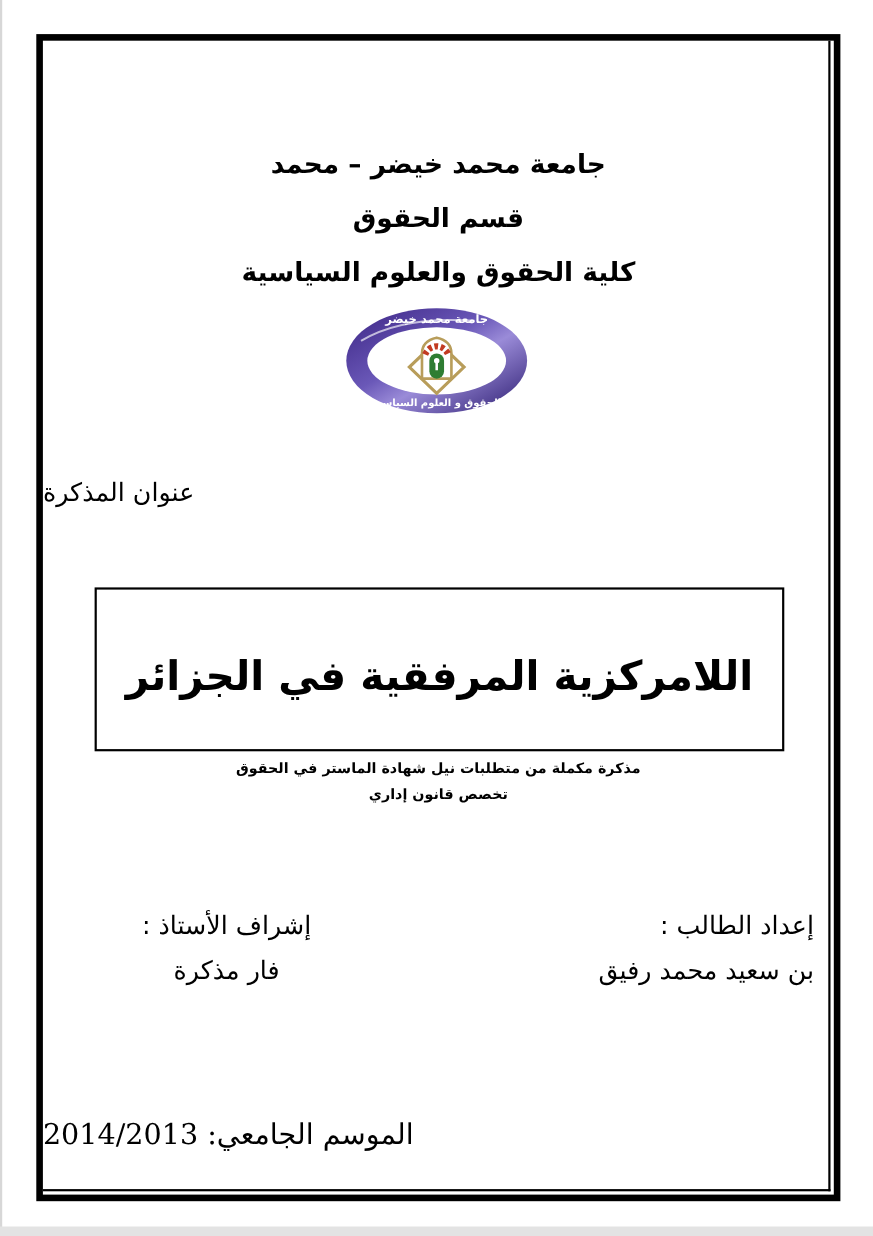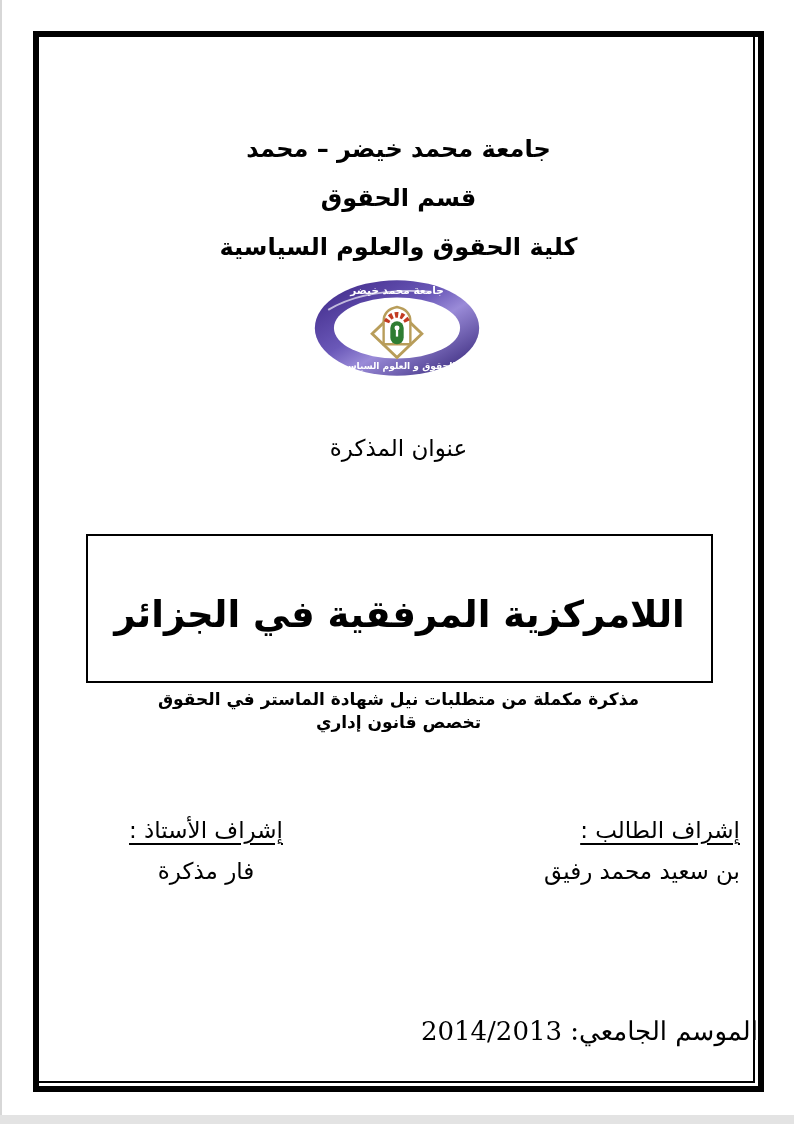--- a/index.html
+++ b/index.html
@@ -36,57 +36,57 @@
     text-align:center; direction:rtl;
     font-weight:bold; font-size:24px;
   }
   .hline { height:49px; line-height:49px; }
   .logo {
     position:absolute; left:272px; top:240px;
     width:172px; height:102px;
   }
   .memo-label {
     position:absolute; top:398px; left:0; right:0;
-    text-align:center; direction:rtl;
+    text-align:left; direction:rtl;
     font-size:23px;
   }
   .title-box {
     position:absolute; left:47px; top:497px;
     width:627px; height:149px;
     box-sizing:border-box;
     border:2px solid #000;
     display:flex; align-items:center; justify-content:center;
     direction:rtl;
   }
   .title-text {
     font-size:37px; font-weight:bold;
     padding-top:12px;
   }
   .subtitle {
     position:absolute; top:651px; left:0; right:0;
     text-align:center; direction:rtl;
-    font-size:17px; font-weight:bold; line-height:23px;
+    font-size:13px; font-weight:bold; line-height:23px;
   }
   .student-block {
     position:absolute; top:773px; right:18px; width:260px;
     direction:rtl; text-align:right;
     font-size:23px; line-height:41px;
   }
   .supervisor-block {
     position:absolute; top:773px; left:61px; width:212px;
     direction:rtl; text-align:center;
     font-size:23px; line-height:41px;
   }
   .underlined {
-    text-decoration:underline;
     text-underline-offset:5px;
+    margin-top:12px;
   }
   .date-line {
     position:absolute; top:979px; left:0; right:0;
-    text-align:right; direction:rtl;
+    text-align:left; direction:rtl;
     font-size:26px;
     font-family:"DejaVu Serif","Liberation Serif",serif;
   }
   .ring-text { fill:#ffffff; font-weight:bold; font-family:"DejaVu Sans",sans-serif; }
 </style>
 </head>
 <body>
 
 <div class="edge-left"></div>
 <div class="edge-bottom"></div>
@@ -129,21 +129,21 @@
   <div class="title-box">
     <div class="title-text">اللامركزية المرفقية في الجزائر</div>
   </div>
 
   <div class="subtitle">
     <div>مذكرة مكملة من متطلبات نيل شهادة الماستر في الحقوق</div>
     <div>تخصص قانون إداري</div>
   </div>
 
   <div class="student-block">
-    <div class="underlined">إشراف الطالب :</div>
+    <div class="underlined">إعداد الطالب :</div>
     <div>بن سعيد محمد رفيق</div>
   </div>
 
   <div class="supervisor-block">
     <div class="underlined">إشراف الأستاذ :</div>
     <div>فار مذكرة</div>
   </div>
 
   <div class="date-line">الموسم الجامعي: 2014/2013</div>
 </div>

